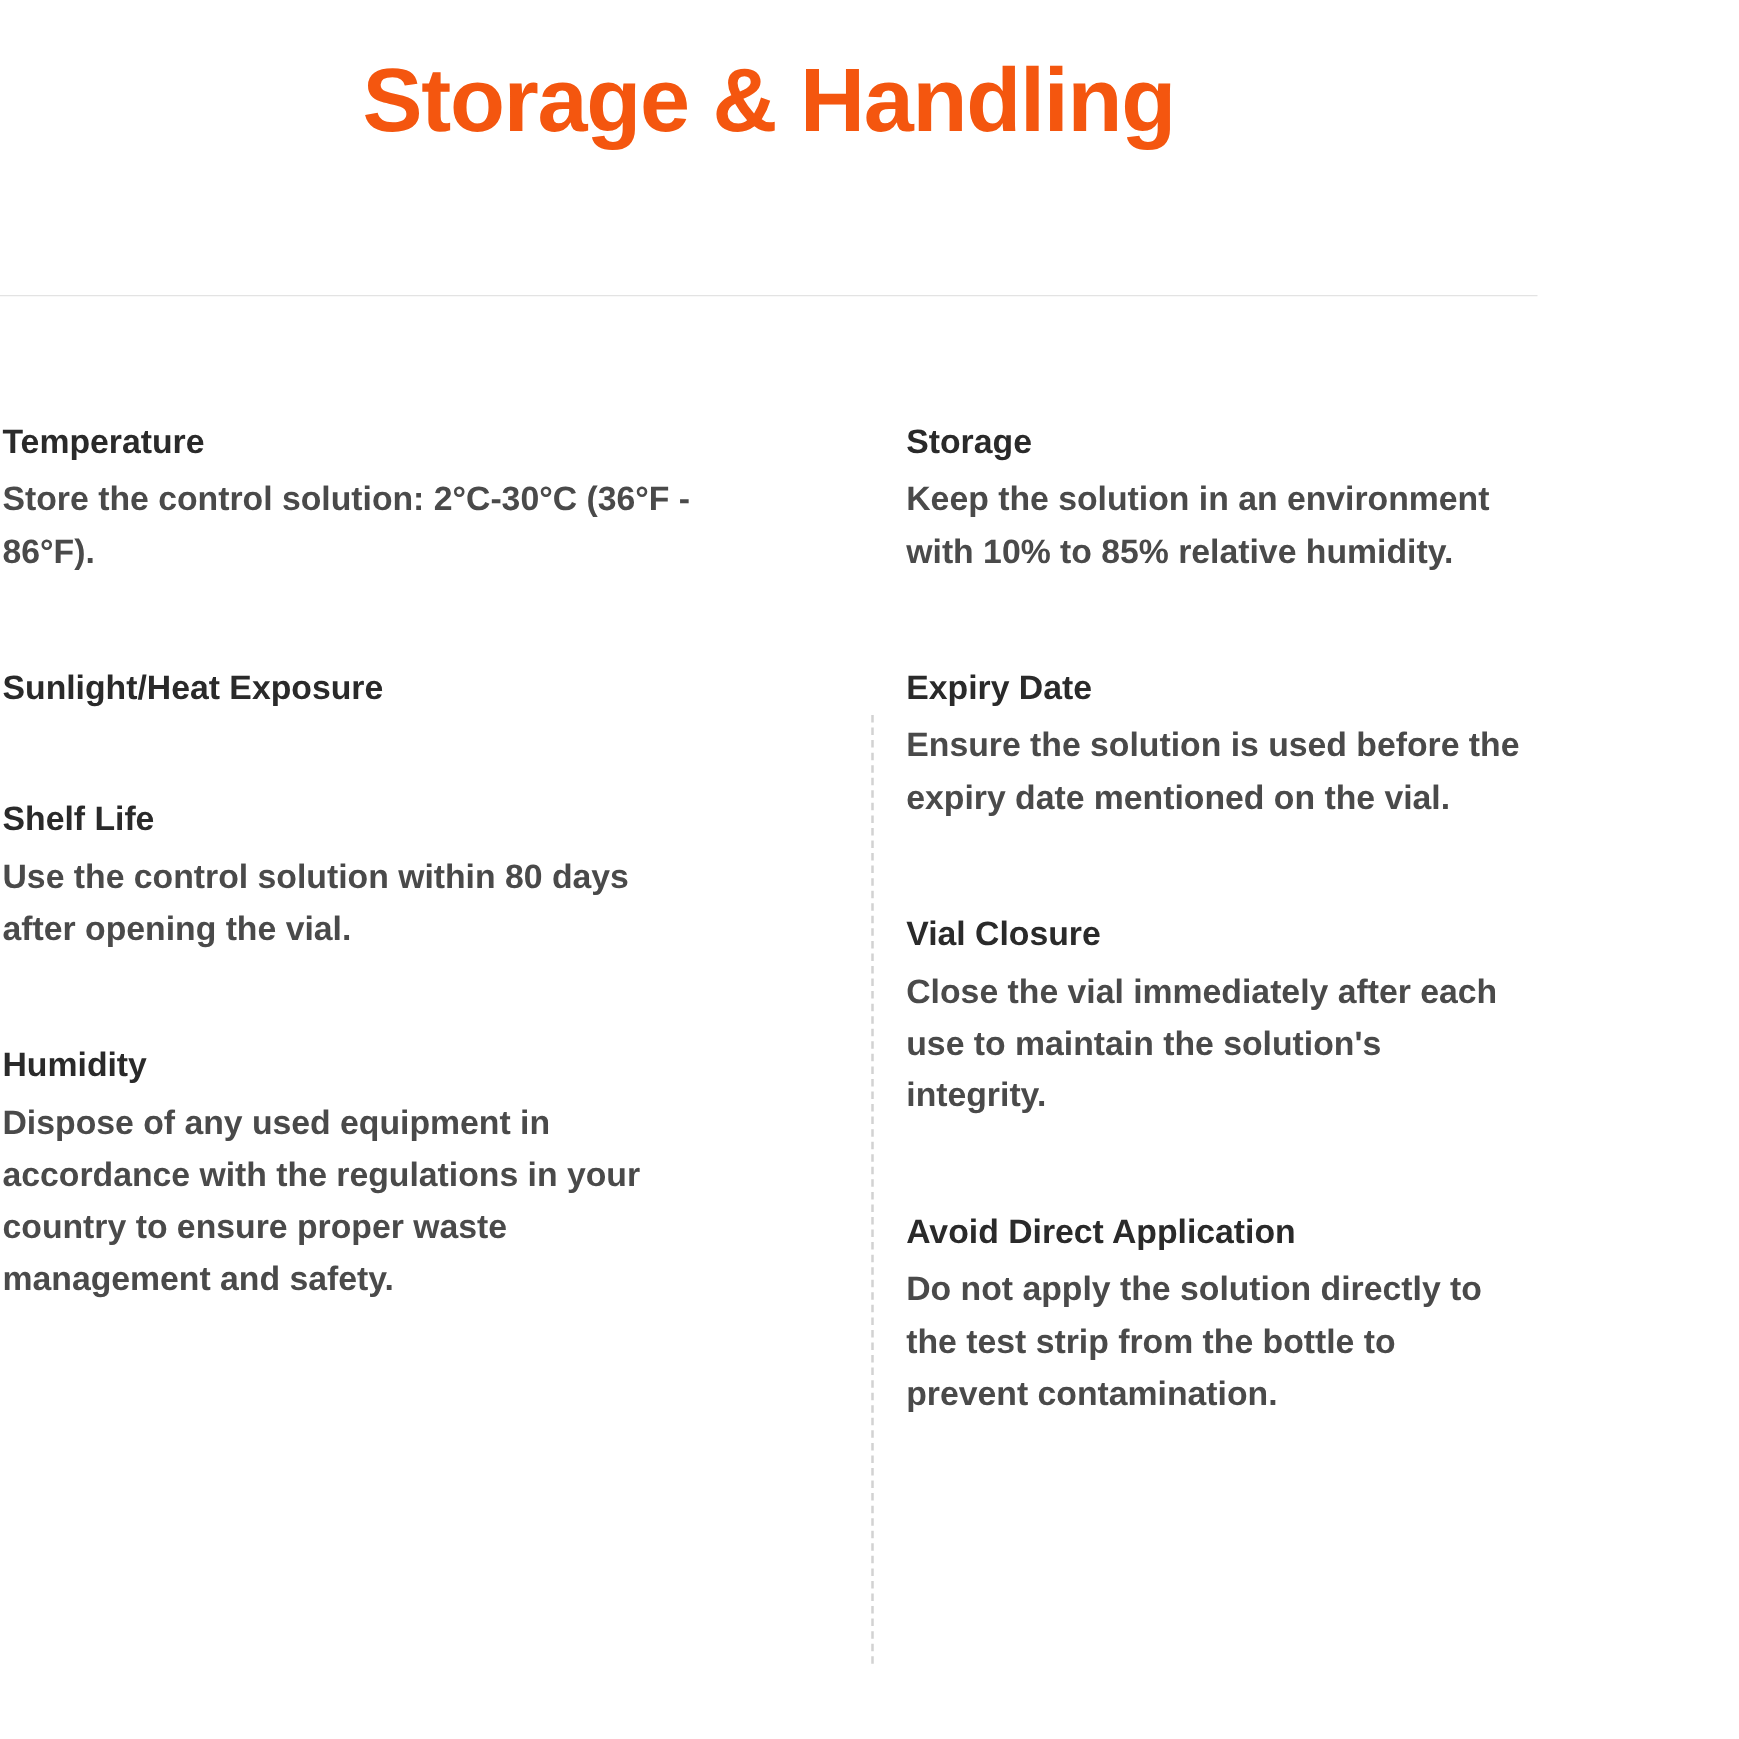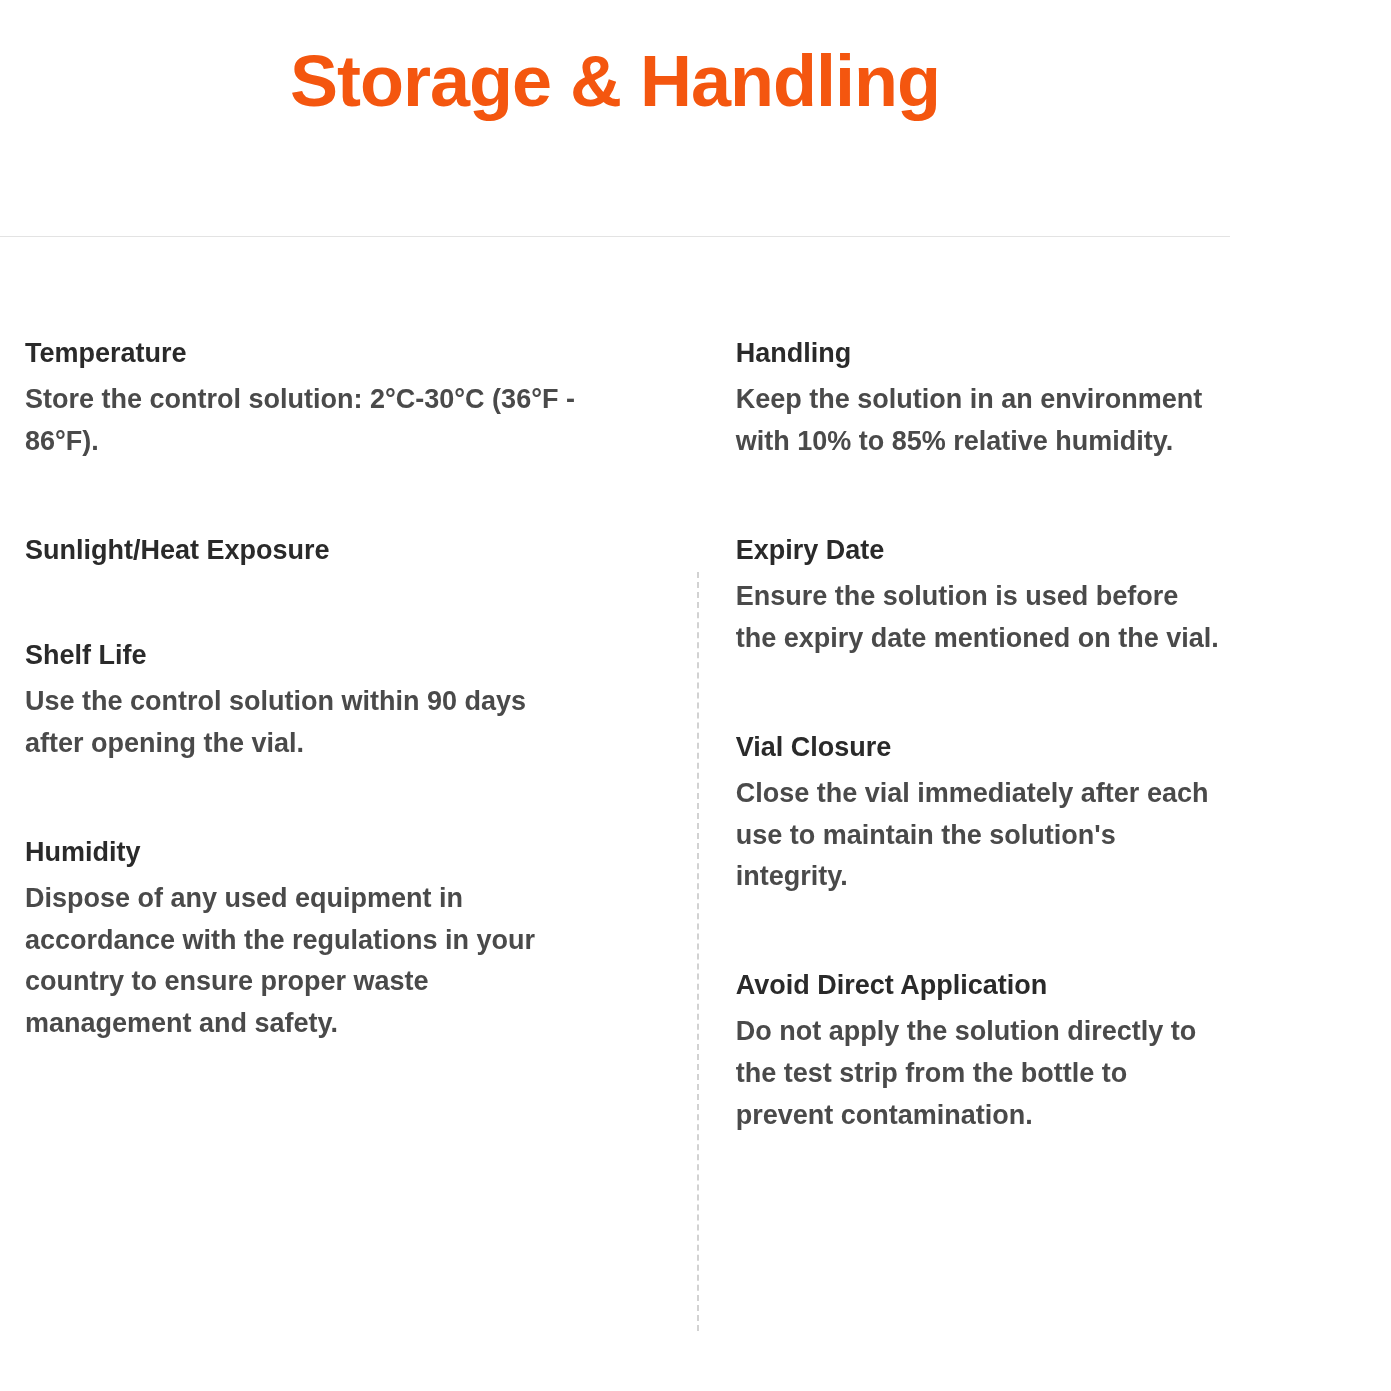--- a/index.html
+++ b/index.html
@@ -47,21 +47,20 @@
     padding-top: 100px;
     box-sizing: border-box;
   }
   .column {
     flex: 1 1 50%;
     box-sizing: border-box;
   }
   .column.left {
     padding-left: 2px;
     padding-right: 46px;
-    margin-left: 23px;
   }
   .column.right {
     padding-left: 110px;
     padding-right: 10px;
   }
   .vdivider {
     position: absolute;
     top: 336px;
     bottom: 60px;
     left: 697px;
@@ -111,34 +110,34 @@
         <p class="item-body">Store the control solution:
 2°C-30°C (36°F - 86°F).</p>
       </div>
 
       <div class="item">
         <p class="item-heading">Sunlight/Heat Exposure</p>
       </div>
 
       <div class="item">
         <p class="item-heading">Shelf Life</p>
-        <p class="item-body">Use the control solution within 90 days after opening the vial.</p>
+        <p class="item-body">Use the control solution within 80 days after opening the vial.</p>
       </div>
 
       <div class="item">
         <p class="item-heading">Humidity</p>
         <p class="item-body">Dispose of any used equipment in accordance with the regulations in your country to ensure proper waste management and safety.</p>
       </div>
 
     </div>
 
     <div class="column right">
 
       <div class="item">
-        <p class="item-heading">Handling</p>
+        <p class="item-heading">Storage</p>
         <p class="item-body">Keep the solution in an environment with 10% to 85% relative humidity.</p>
       </div>
 
       <div class="item">
         <p class="item-heading">Expiry Date</p>
         <p class="item-body">Ensure the solution is used before the expiry date mentioned on the vial.</p>
       </div>
 
       <div class="item">
         <p class="item-heading">Vial Closure</p>

